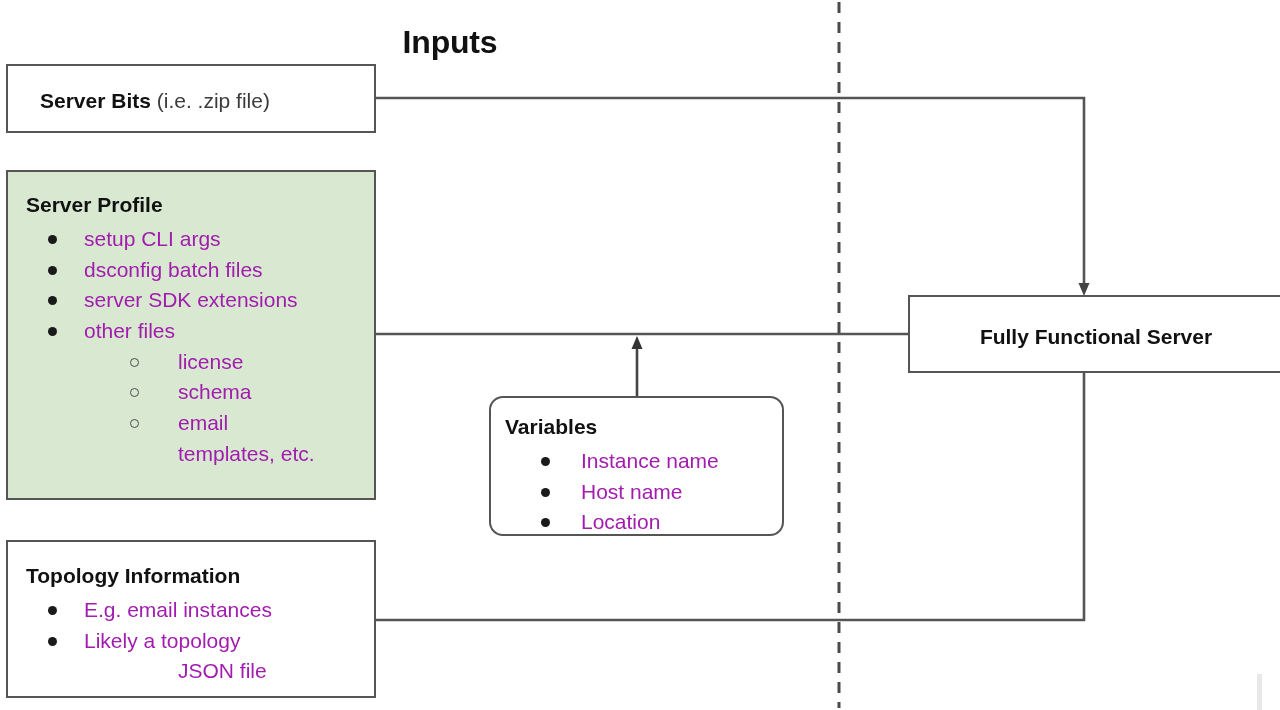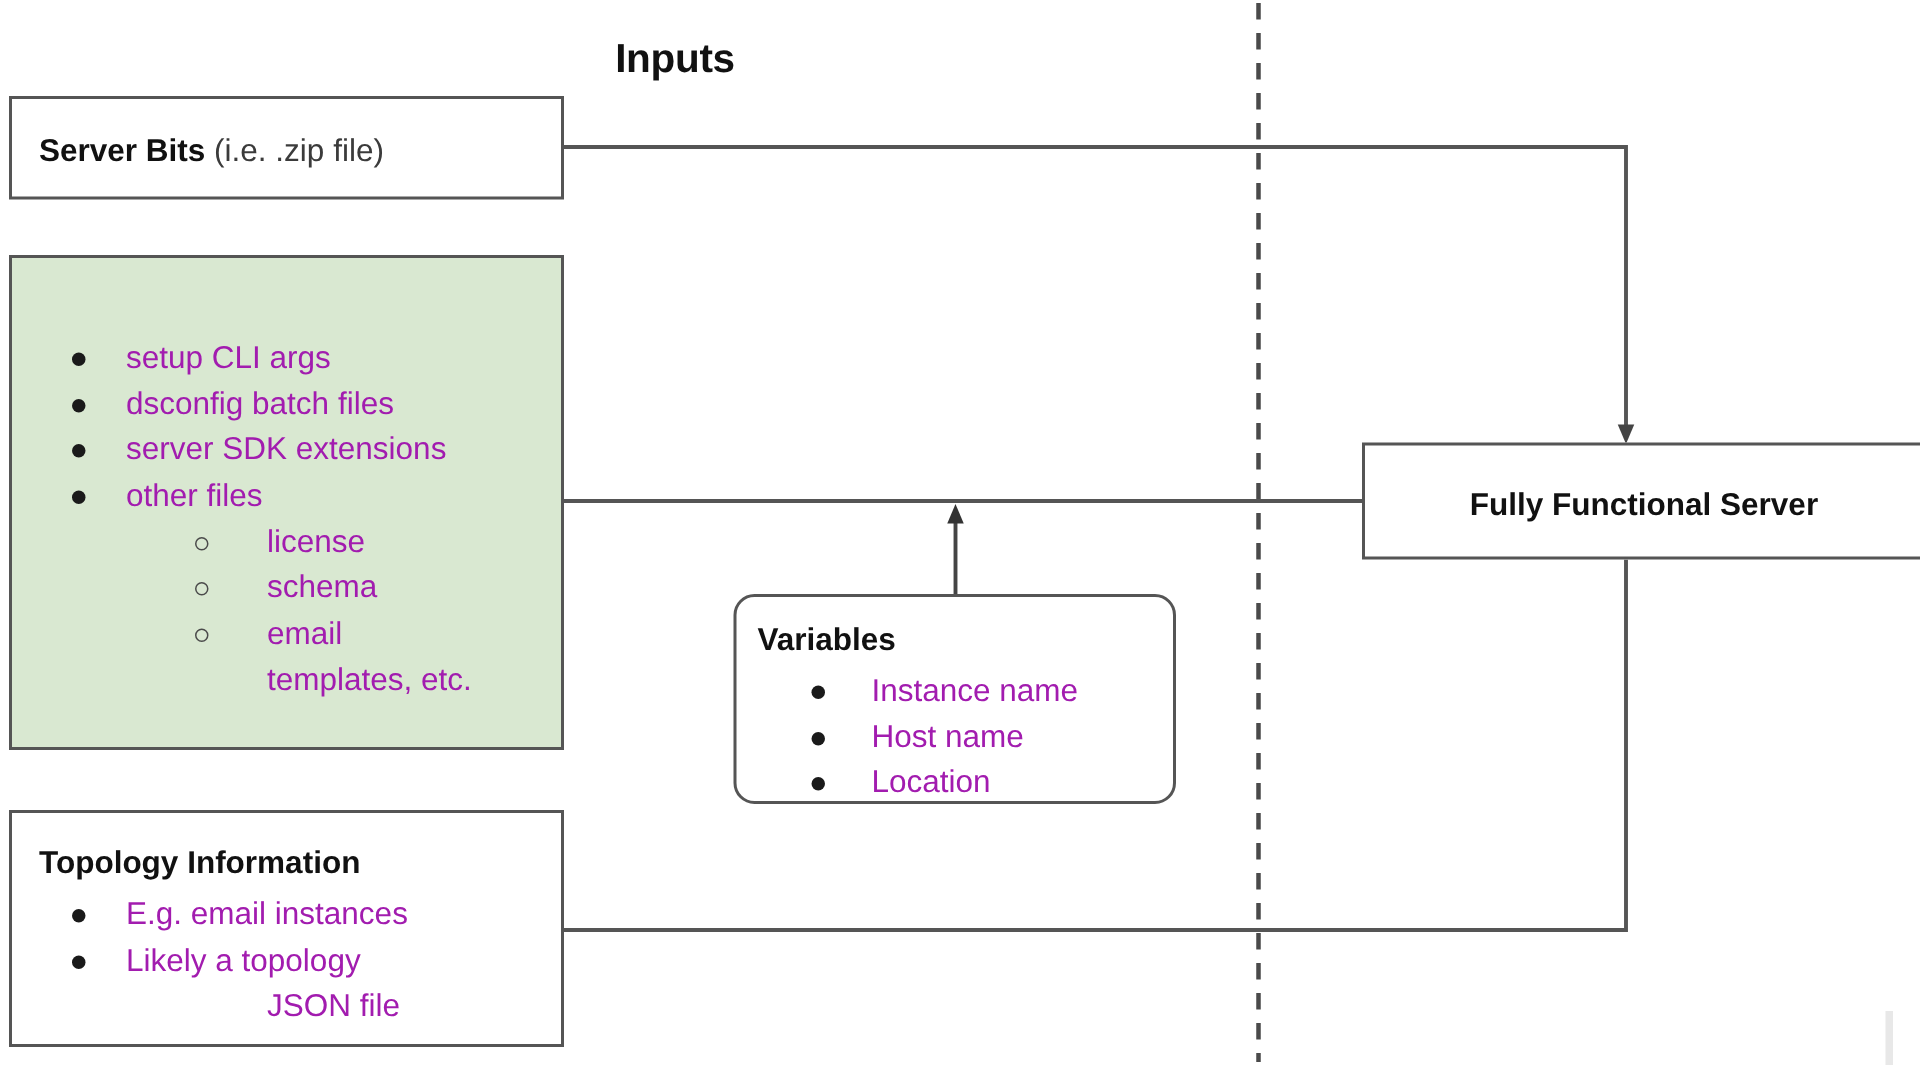--- a/index.html
+++ b/index.html
@@ -17,21 +17,21 @@
     width: 1280px;
     height: 710px;
     background: #ffffff;
     overflow: hidden;
   }
 
   
   .section-label {
     position: absolute;
     font-weight: bold;
-    font-size: 27px;
+    font-size: 32px;
     line-height: 1;
     color: #111111;
     text-align: center;
     white-space: nowrap;
     letter-spacing: -0.2px;
   }
   #label-inputs { left: 330px; top: 26px; width: 240px; }
   #label-output { left: 933px; top: 26px; width: 240px; }
 
   
@@ -91,21 +91,21 @@
   }
   .bullets li.cont {
     padding-left: 152px;
   }
 
   
   #box-server-bits {
     left: 6px; top: 64px; width: 370px; height: 69px;
   }
   #box-server-bits .box-title {
-    position: absolute; left: 18px; top: 22px;
+    position: absolute; left: 32px; top: 22px;
   }
 
   #box-server-profile {
     left: 6px; top: 170px; width: 370px; height: 330px;
   }
   #box-server-profile .box-title {
     position: absolute; left: 18px; top: 20px;
   }
   #box-server-profile .bullets {
     position: absolute; left: 18px; top: 52px; right: 6px;
@@ -181,20 +181,21 @@
 
   <div class="section-label" id="label-inputs">Inputs</div>
 
   <div class="box" id="box-server-bits">
     <div class="box-title">
       <span>Server Bits</span><span class="light"> (i.e. .zip file)</span>
     </div>
   </div>
 
   <div class="box green" id="box-server-profile">
+    <div class="box-title">Server Profile</div>
     <ul class="bullets" id="list-server-profile">
         <li><span class="dot"></span><span>setup CLI args</span></li>
         <li><span class="dot"></span><span>dsconfig batch files</span></li>
         <li><span class="dot"></span><span>server SDK extensions</span></li>
         <li><span class="dot"></span><span>other files</span></li>
         <li class="sub"><span class="ring"></span><span>license</span></li>
         <li class="sub"><span class="ring"></span><span>schema</span></li>
         <li class="sub"><span class="ring"></span><span>email</span></li>
         <li class="cont"><span>templates, etc.</span></li>
       </ul>

